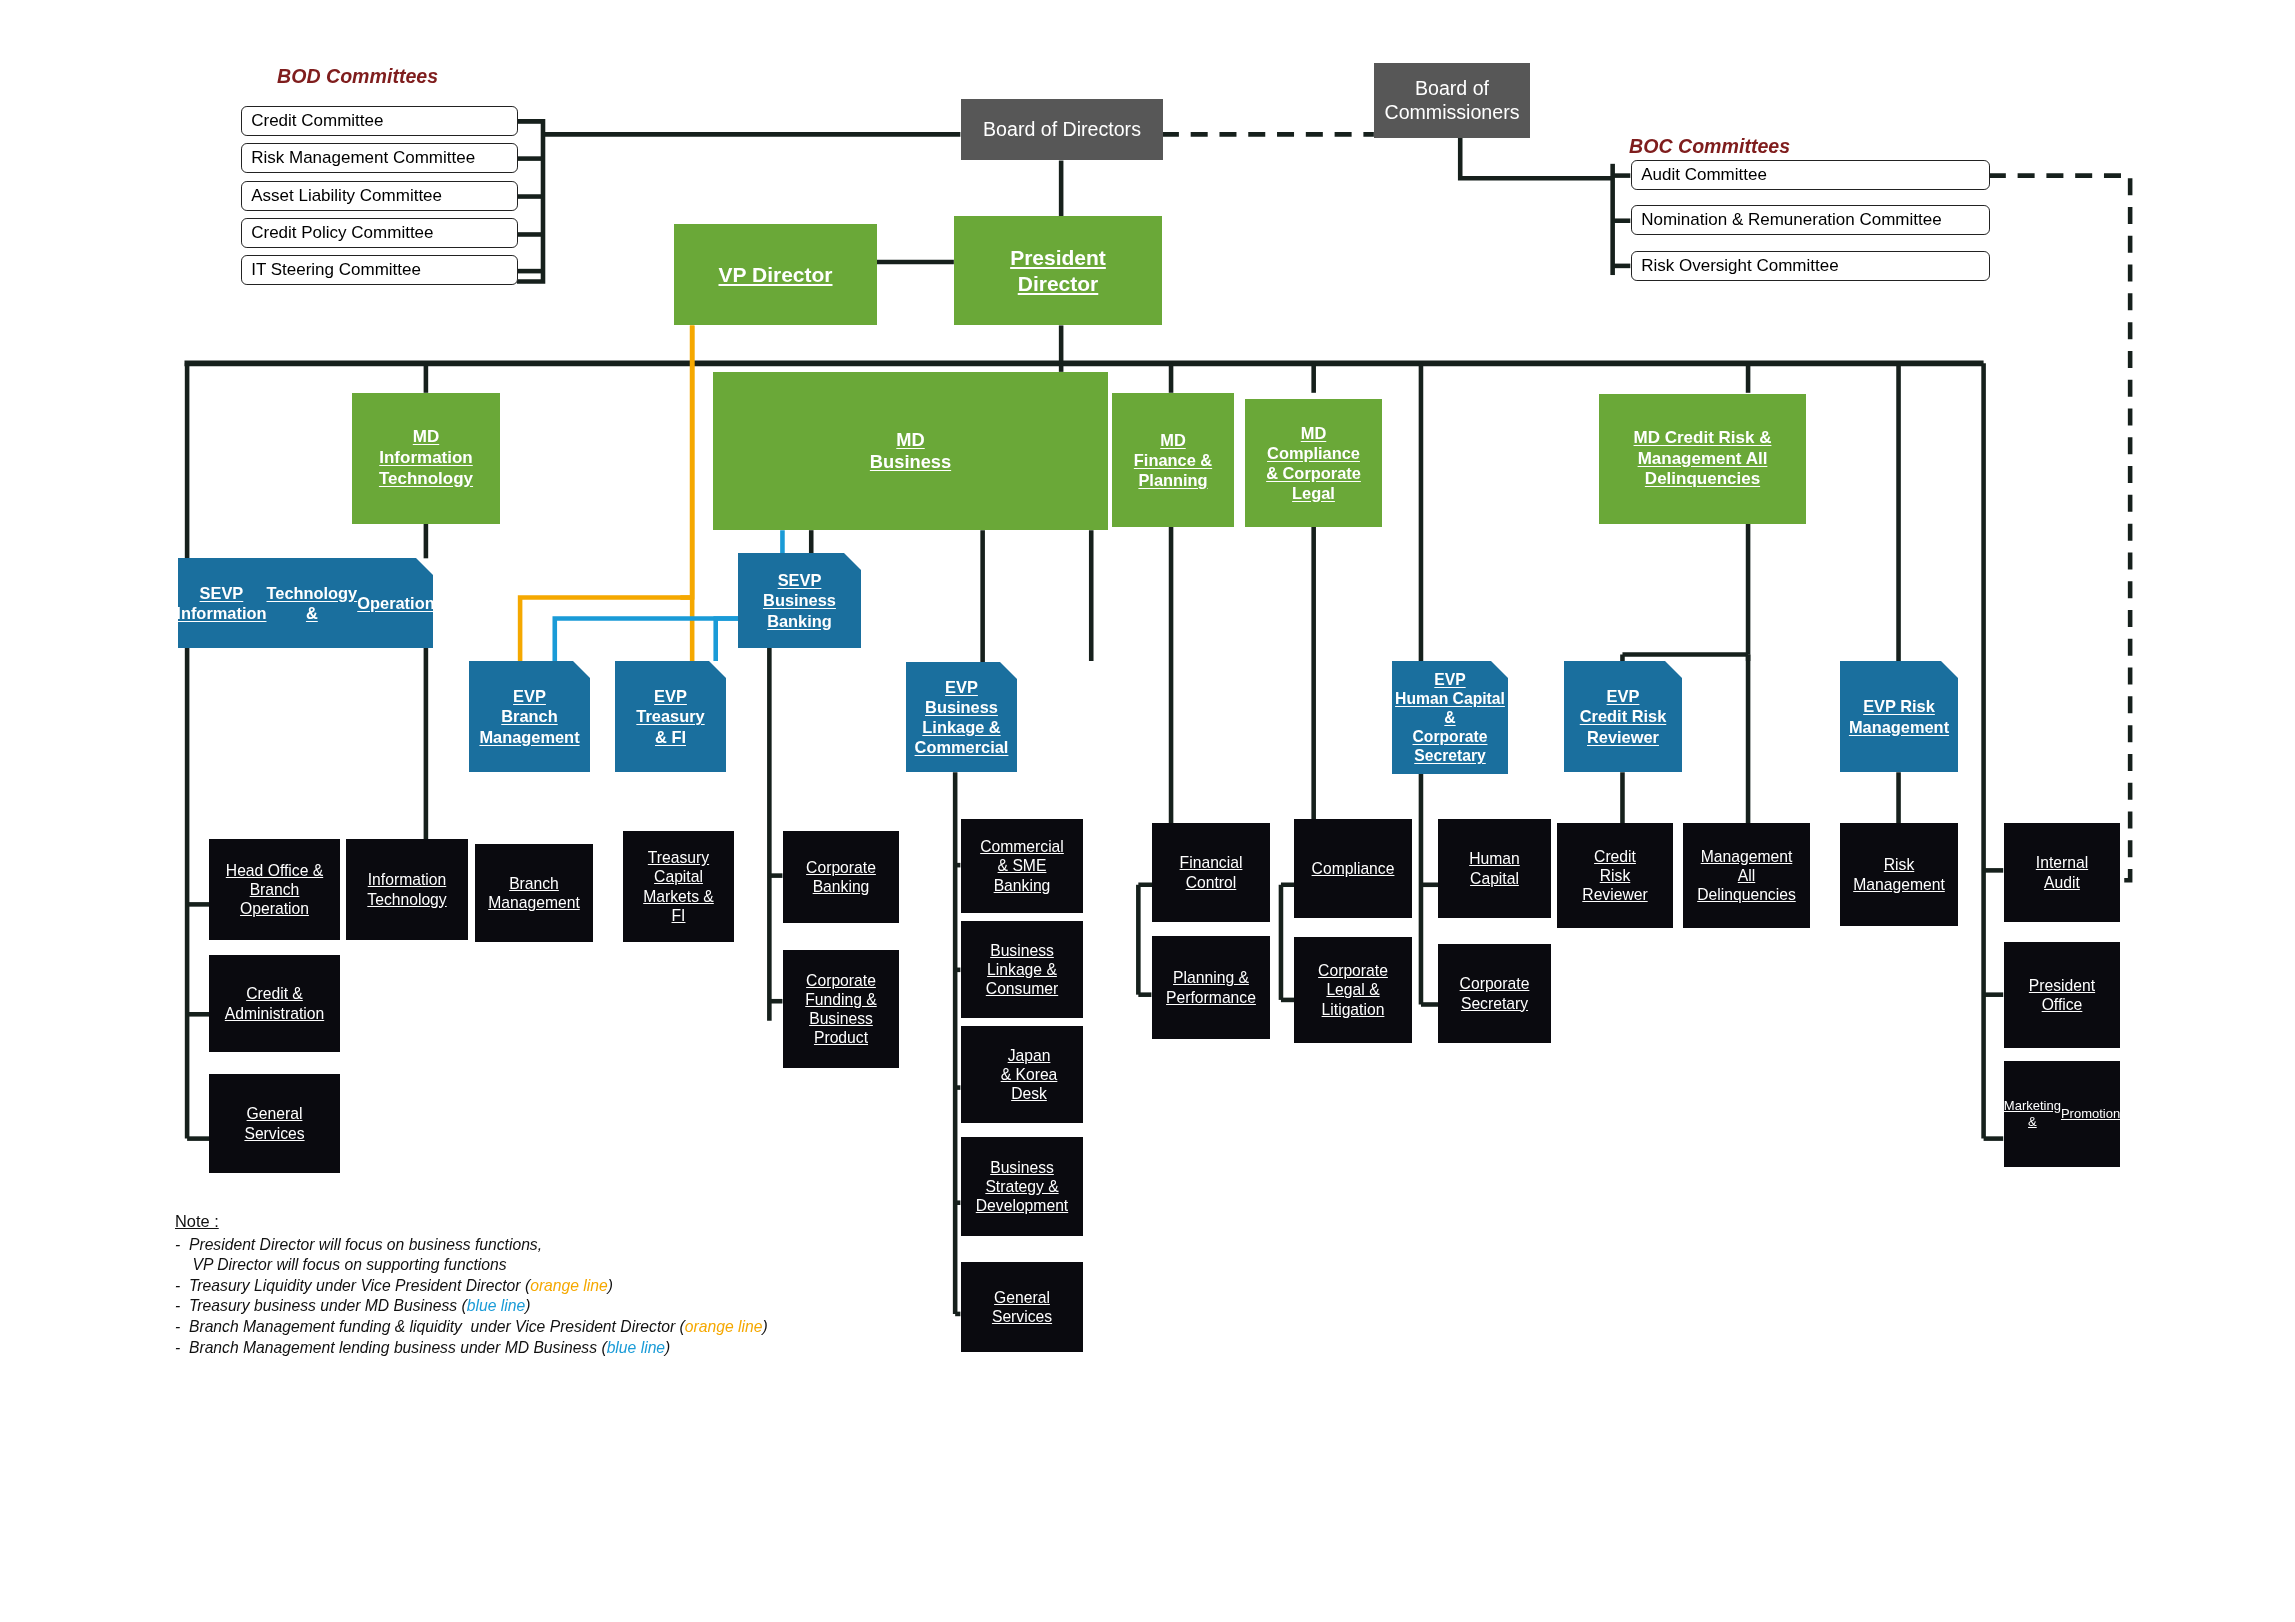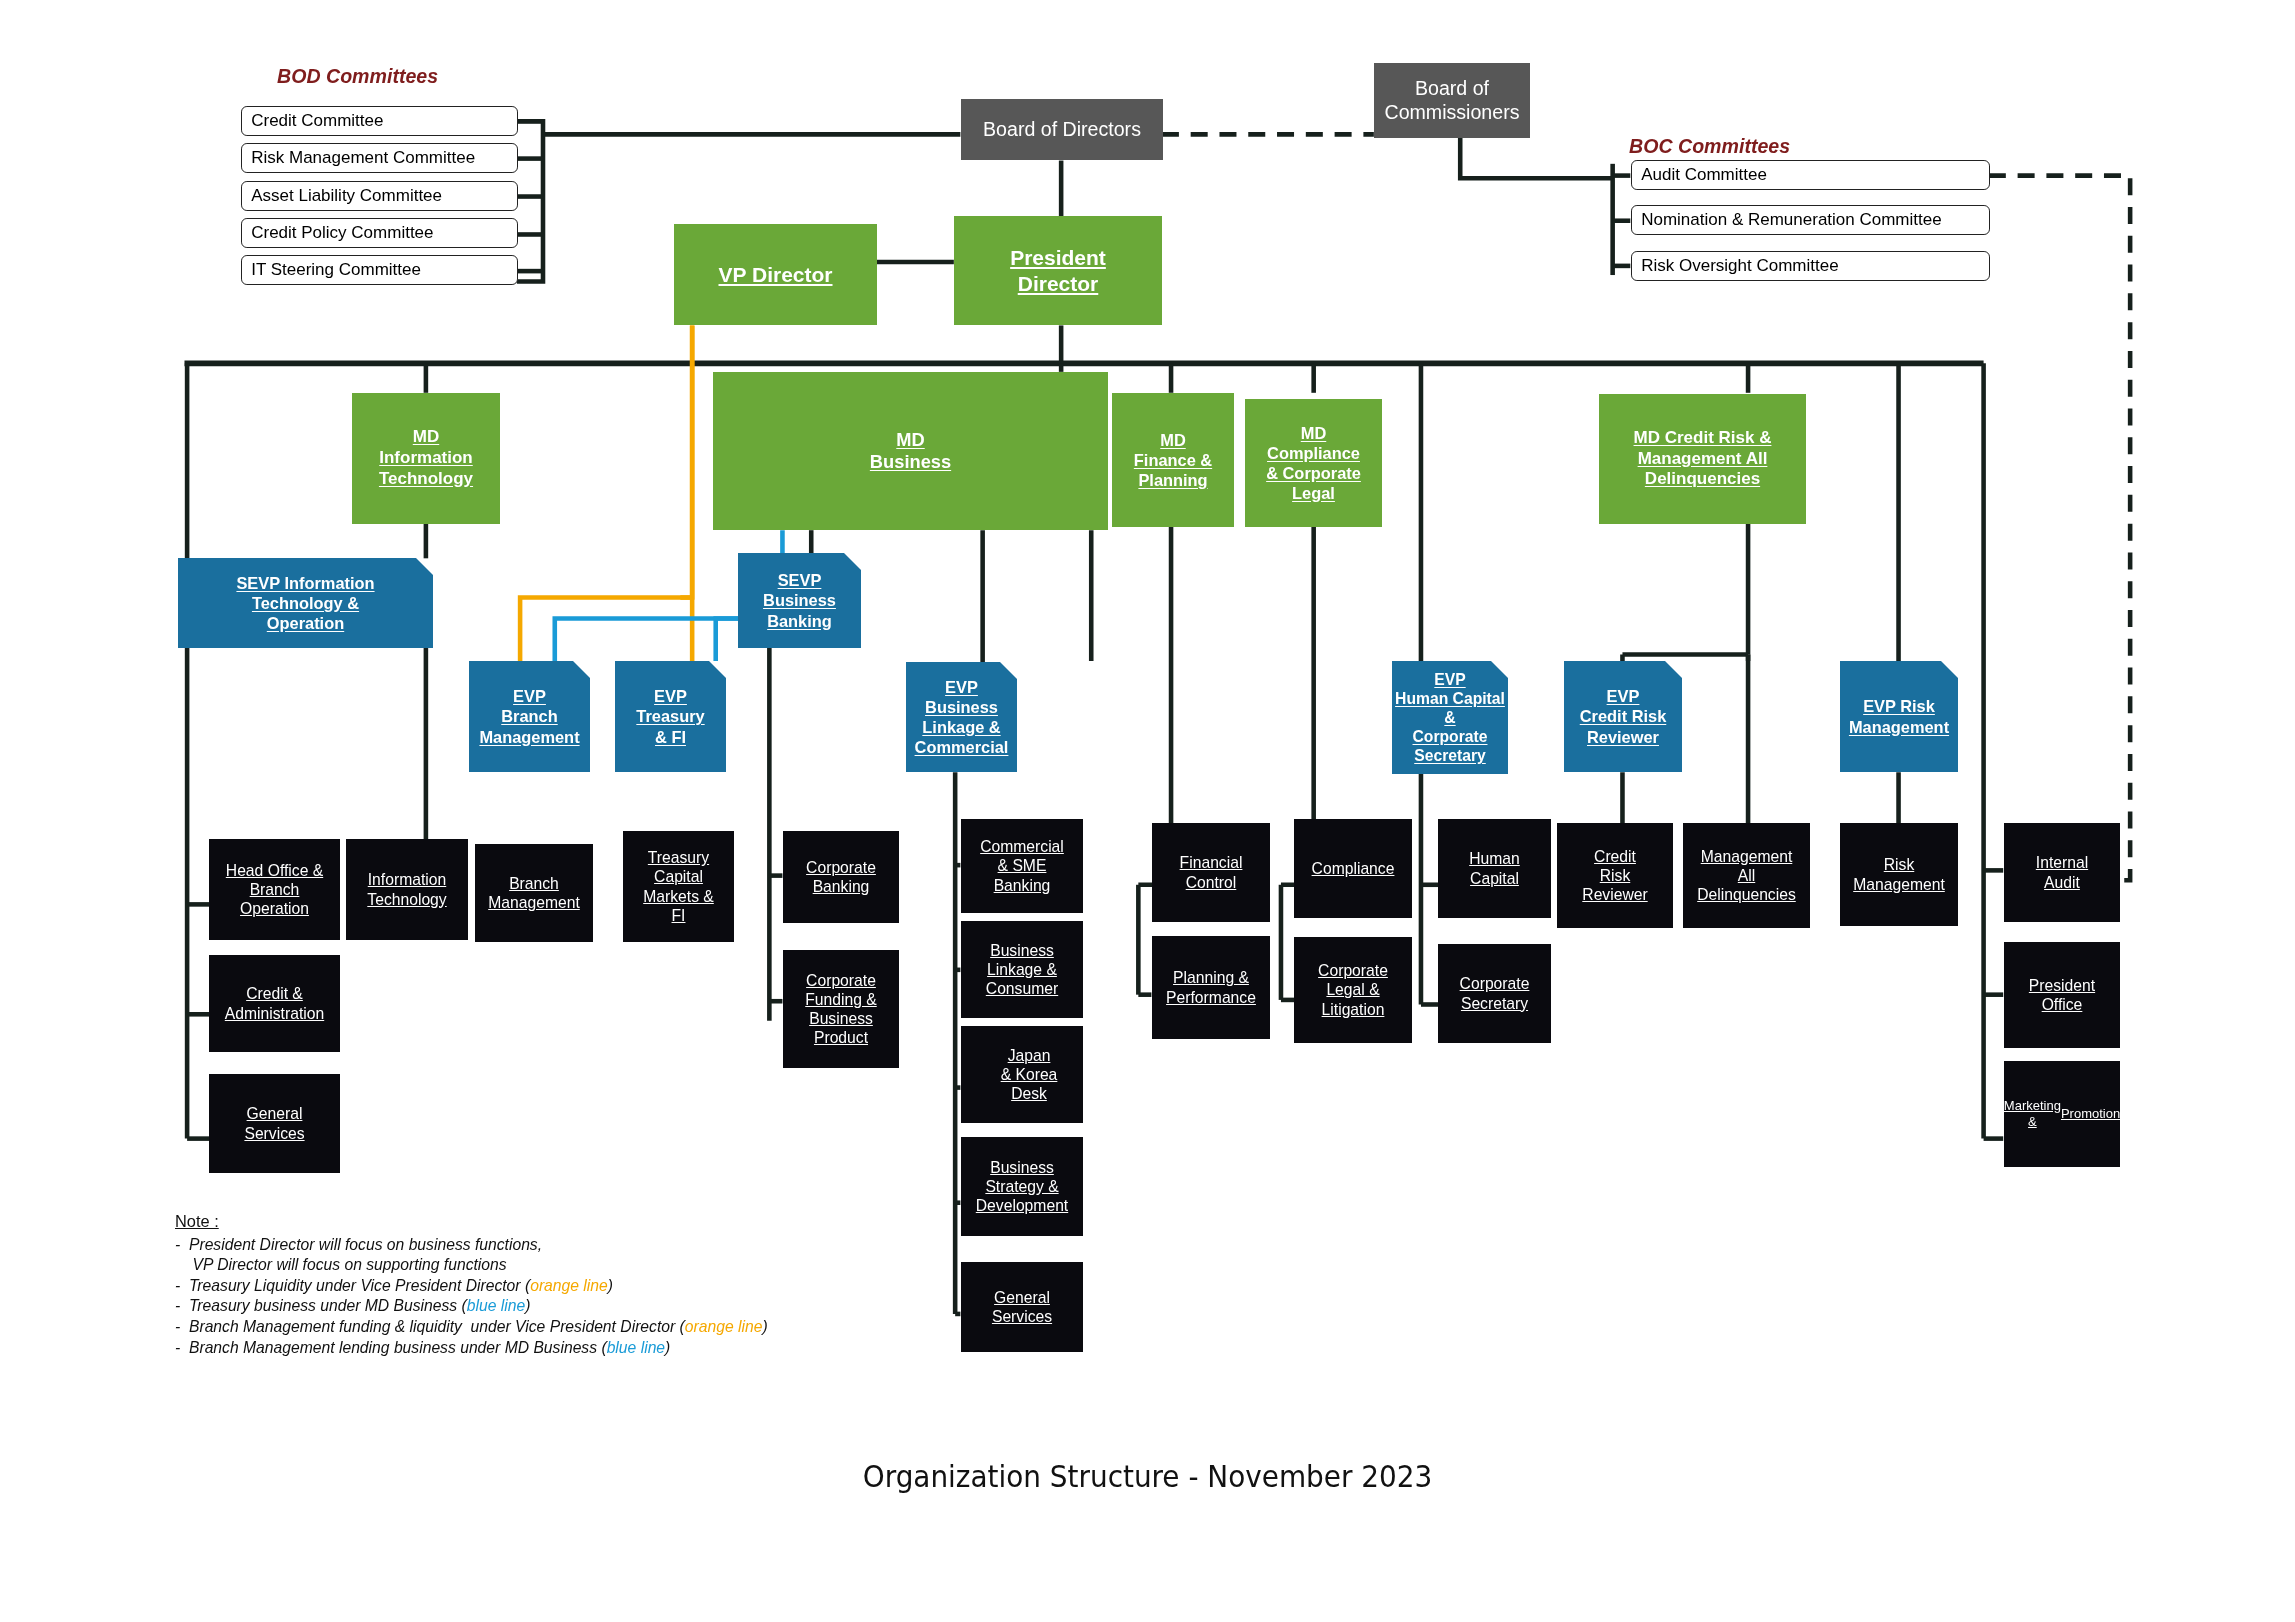--- a/index.html
+++ b/index.html
@@ -232,21 +232,21 @@
     <span class="u">&amp; Corporate</span>
     <span class="u">Legal</span>
   </div>
 
   <div class="box green" style="left:1599px;top:394px;width:207px;height:130px;flex-direction:column;font-size:17px;">
     <span class="u">MD Credit Risk &amp;</span>
     <span class="u">Management All</span>
     <span class="u">Delinquencies</span>
   </div>
 
-  <div class="box blue" style="left:178px;top:558px;width:255px;height:90px;flex-direction:column;font-size:16.4px;">
+  <div class="box blue" style="left:178px;top:558px;width:255px;height:90px;flex-direction:row;font-size:16.4px;">
     <span class="u">SEVP Information</span>
     <span class="u">Technology &amp;</span>
     <span class="u">Operation</span>
   </div>
 
   <div class="box blue" style="left:738px;top:553px;width:123px;height:95px;flex-direction:column;font-size:16.4px;">
     <span class="u">SEVP</span>
     <span class="u">Business</span>
     <span class="u">Banking</span>
   </div>
@@ -415,16 +415,15 @@
   <div id="note">
     <div class="hdr">Note :</div>
     <div class="nt">-  President Director will focus on business functions,</div>
     <div class="nt">    VP Director will focus on supporting functions</div>
     <div class="nt"><span>-  Treasury Liquidity under Vice President Director (</span><span class="ora">orange line</span><span>)</span></div>
     <div class="nt"><span>-  Treasury business under MD Business (</span><span class="blu">blue line</span><span>)</span></div>
     <div class="nt"><span>-  Branch Management funding &amp; liquidity  under Vice President Director (</span><span class="ora">orange line</span><span>)</span></div>
     <div class="nt"><span>-  Branch Management lending business under MD Business (</span><span class="blu">blue line</span><span>)</span></div>
   </div>
 
-  <div id="footer">Organization Structure - November 2023</div>
 
 </div>
 
 
 </body></html>

